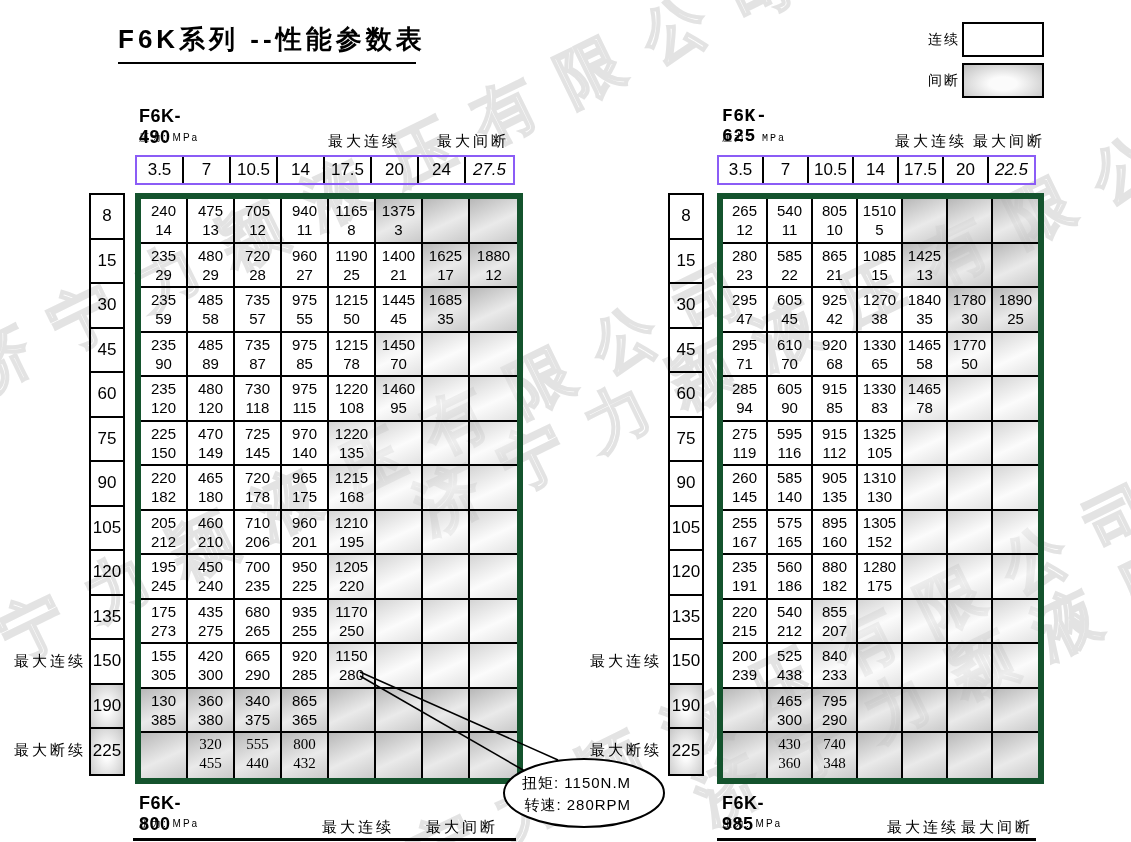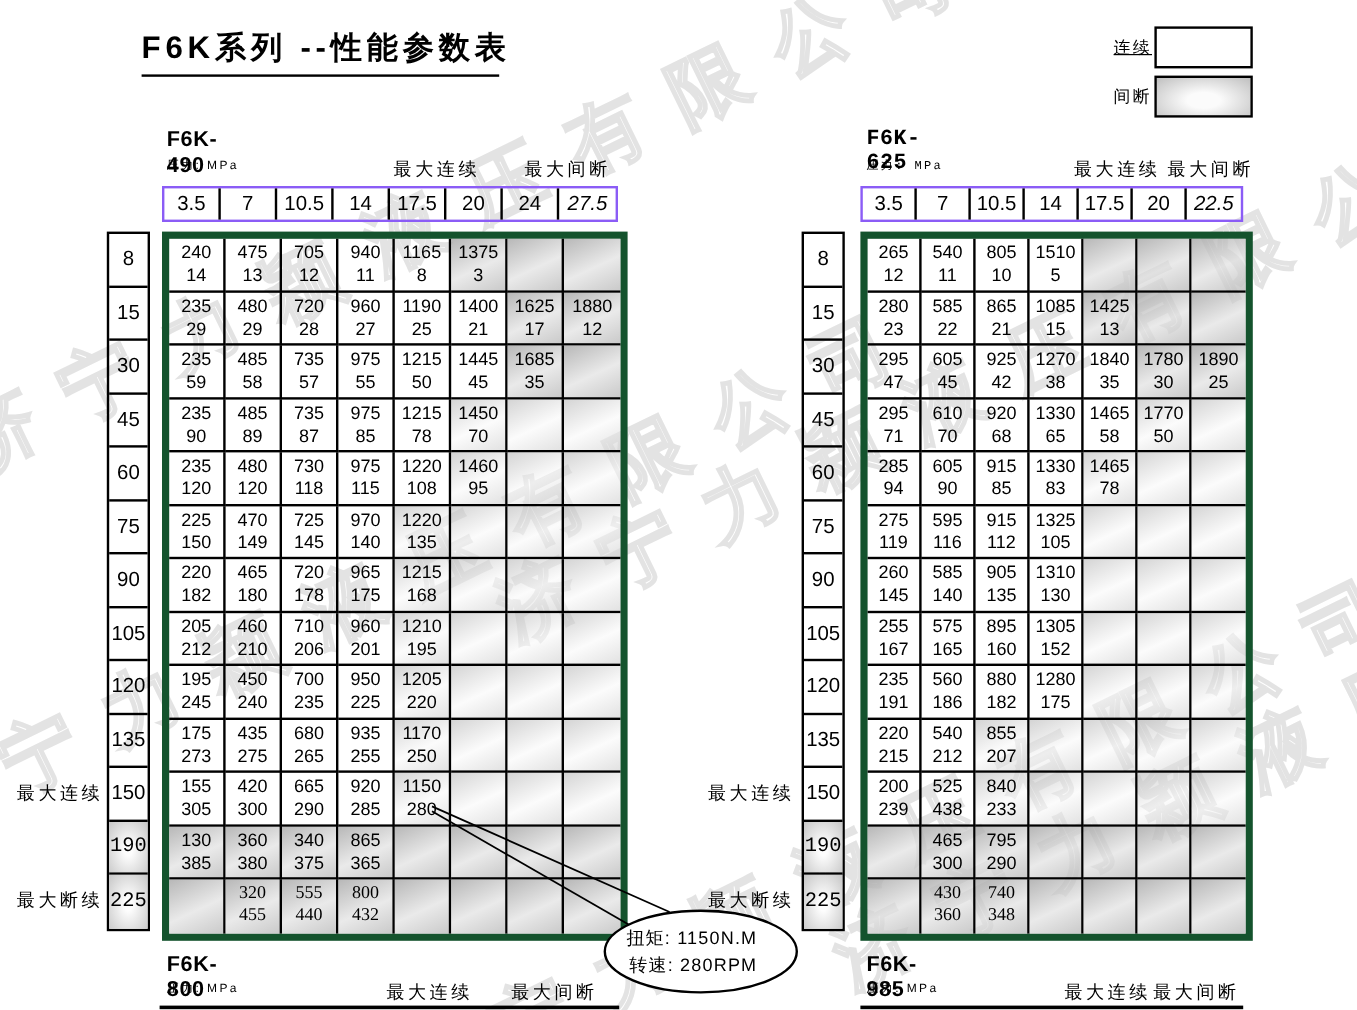--- a/index.html
+++ b/index.html
@@ -33,21 +33,21 @@
   .hdrlab{position:absolute;top:26px;font-size:15px;letter-spacing:3px;white-space:nowrap;text-align:center;}
   #t1 .maxcont{left:239px;width:72px;} #t1 .maxint{left:348px;width:72px;}
   #t2 .maxcont{left:227px;width:72px;} #t2 .maxint{left:305px;width:72px;}
   .colhead{position:absolute;top:49px;display:inline-grid;border:2px solid #8b5cf6;background:#fff0;}
   #t1 .colhead,#t1 .grid{left:46px;} #t2 .colhead,#t2 .grid{left:49px;}
   .hcell{height:26px;line-height:26px;border-right:2px solid #000;text-align:center;font-size:17px;box-sizing:border-box;}
   .hcell.lastc{border-right:none;font-style:italic;}
   .rowlabels{position:absolute;top:87px;left:0;display:inline-grid;grid-template-columns:32px;grid-auto-rows:44.5px;border:2px solid #000;}
   .lcell{border-bottom:2px solid #000;display:flex;align-items:center;justify-content:center;font-size:17px;box-sizing:border-box;}
   .lcell.lastr{border-bottom:none;}
-  .shlab{background:radial-gradient(ellipse at 50% 55%, #fdfdfd 15%, #c6c6c6 100%);font-family:Liberation Mono, monospace;}
+  .shlab{background:radial-gradient(ellipse at 50% 55%, #fdfdfd 15%, #c6c6c6 100%);}
   .grid{position:absolute;top:87px;display:inline-grid;grid-auto-rows:44.5px;border:6px solid #14532d;}
   .cell{border-right:2px solid #000;border-bottom:2px solid #000;box-sizing:border-box;
     text-align:center;font-size:15px;line-height:19px;padding-top:2px;}
   .cell.lastc{border-right:none;} .cell.lastr{border-bottom:none;font-family:Liberation Serif, serif;}
   .cell span{display:block;}
   .sh1{background:linear-gradient(155deg, rgba(186,186,186,.62) 0%, rgba(248,248,248,.5) 55%, rgba(208,208,208,.62) 100%);}
   .sh2{background:linear-gradient(155deg, rgba(168,168,168,.82) 0%, rgba(224,224,224,.68) 55%, rgba(190,190,190,.82) 100%);}
   
   .midlab{position:absolute;z-index:2;font-size:15px;letter-spacing:3px;width:76px;text-align:right;white-space:nowrap;}
   
@@ -69,21 +69,21 @@
 
 <div class="wm" style="left:-30px;top:330px;">济宁力颖液压有限公司</div>
 <div class="wm" style="left:-80px;top:640px;">济宁力颖液压有限公司</div>
 <div class="wm" style="left:330px;top:860px;">济宁力颖液压有限公司</div>
 <div class="wm" style="left:420px;top:470px;">济宁力颖液压有限公司</div>
 <div class="wm" style="left:700px;top:760px;">济宁力颖液压有限公司</div>
 
 <div class="title">F6K系列 --性能参数表</div>
 <div class="title-rule"></div>
 
-<div class="leg-label" style="left:928px;top:31px;text-decoration:underline;">连续</div>
+<div class="leg-label" style="left:928px;top:31px;">连续</div>
 <div class="leg-box cont" style="left:962px;top:22px;"></div>
 <div class="leg-label" style="left:928px;top:72px;">间断</div>
 <div class="leg-box inter" style="left:962px;top:63px;"></div>
 
 <div class="ptable" id="t1">
   <div class="model">F6K-490</div>
   <div class="plabel">压力: MPa</div>
   <div class="hdrlab maxcont">最大连续</div>
   <div class="hdrlab maxint">最大间断</div>
   <div class="colhead" style="grid-template-columns: repeat(8, 47px);">

